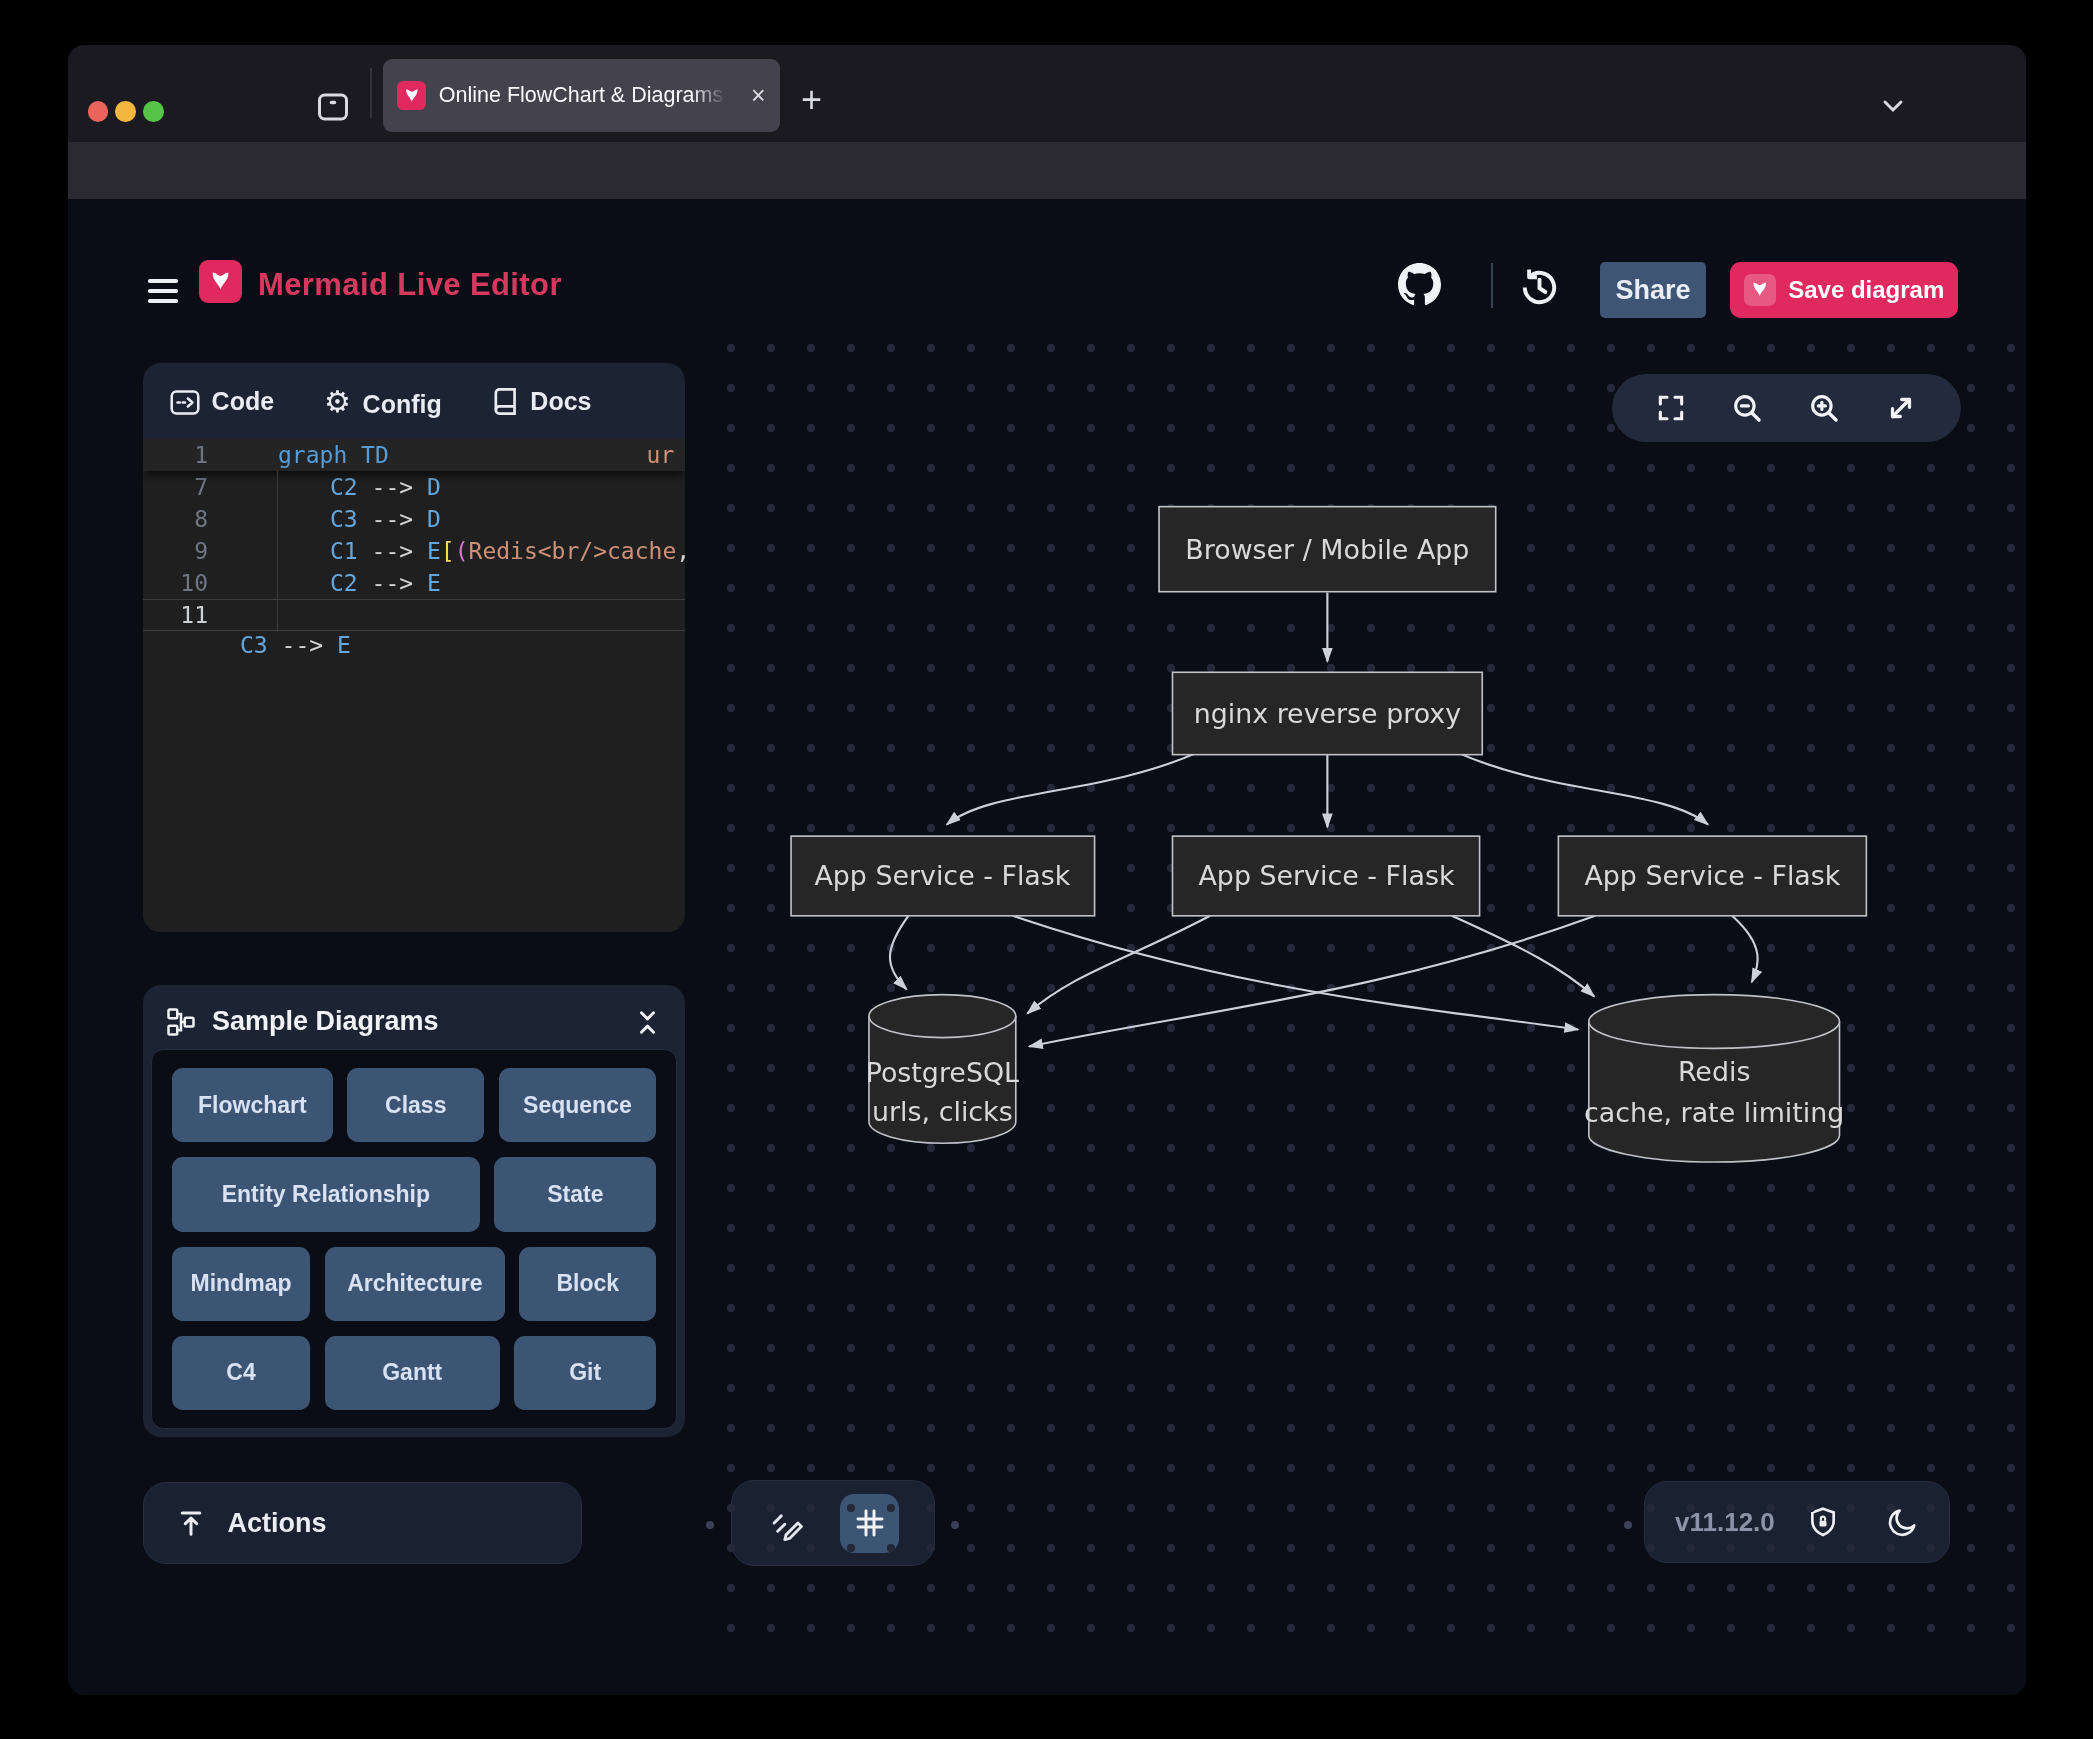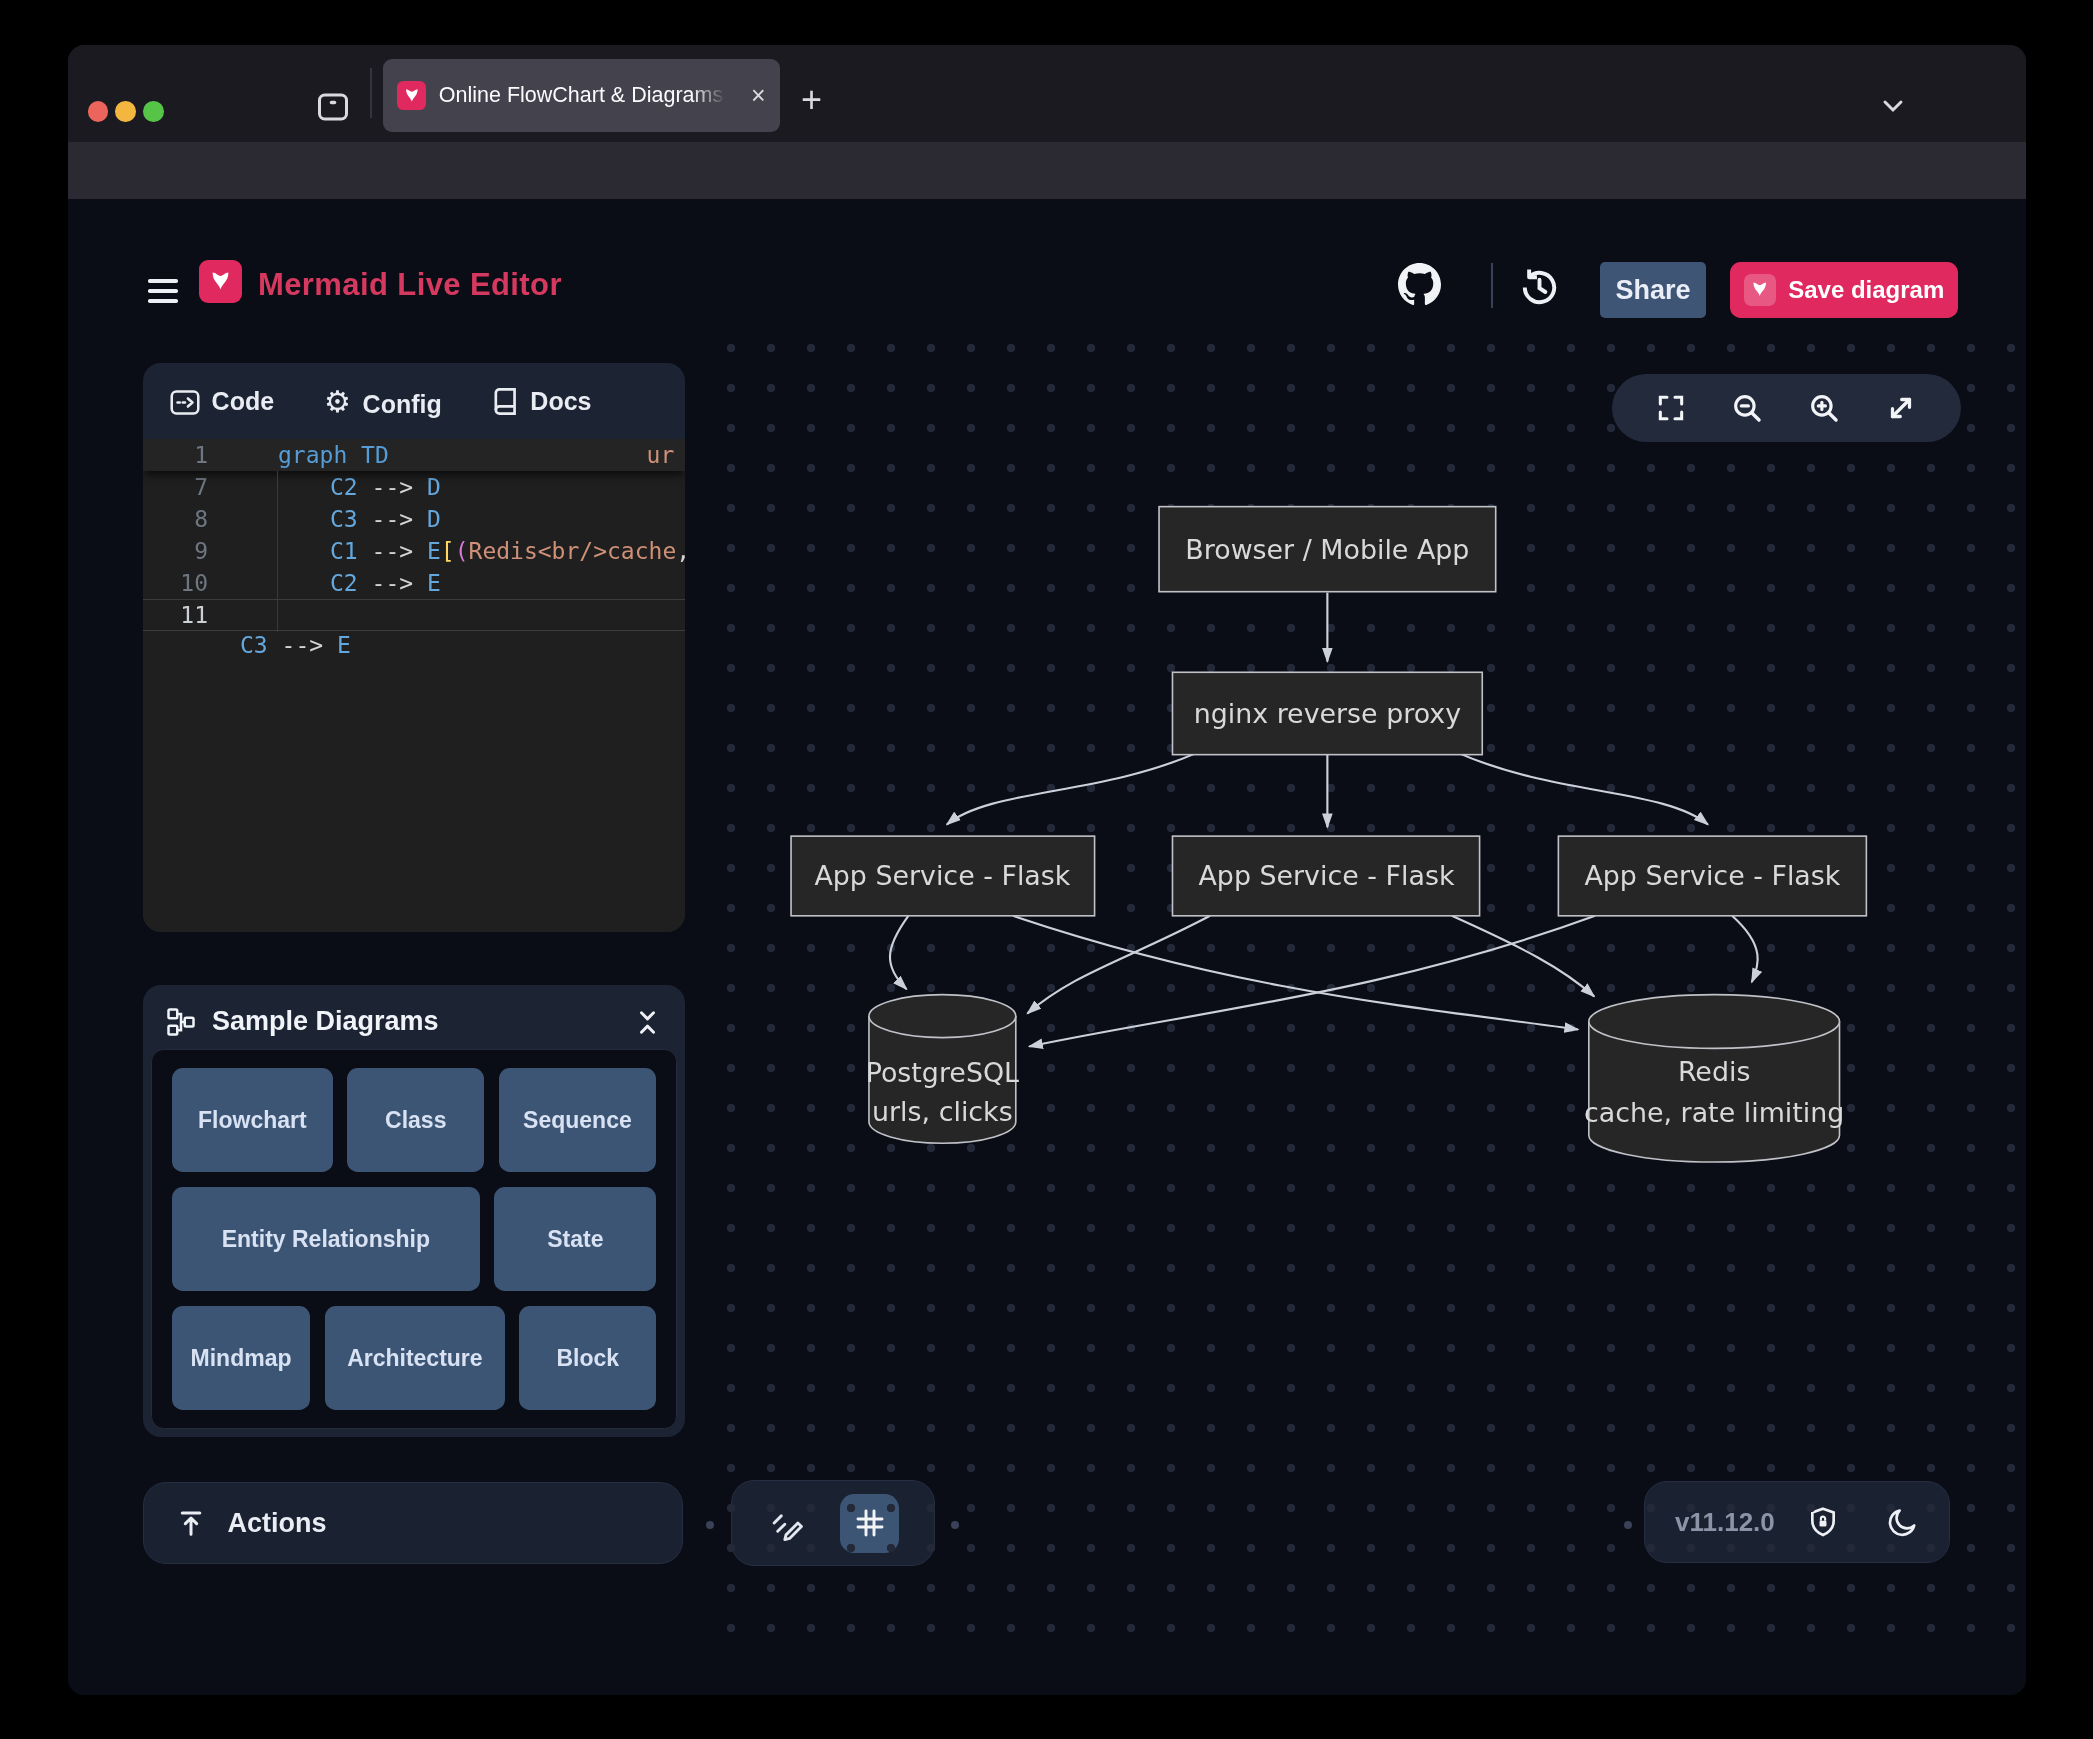--- a/index.html
+++ b/index.html
@@ -83,21 +83,21 @@
   .sample-head { position:absolute; left:0; top:0; width:100%; height:52px; display:flex; align-items:flex-end; padding:0 23px; gap:16px; }
   .sample-title { color:#f0f3f8; font-size:27px; font-weight:bold; flex:1; }
   .sample-body { position:absolute; left:8px; top:64px; width:526px; height:380px; background:#0a0c16;
                  border:0.9px solid #242b3e; border-radius:12.5px; padding:18px 19.7px; display:flex; flex-direction:column; gap:15px; }
   .sample-row { display:flex; gap:14.3px; flex:1; }
   .sample-btn { border:none; border-radius:10.7px; background:#3d5574; color:#d8e2f3; font-size:23px; font-weight:bold;
                 font-family:inherit; height:100%; }
 
   
   .pill { position:absolute; background:#1a2130; border:0.9px solid #272e44; border-radius:23px; }
-  .actionsbar { left:75px; top:1283px; width:540px; height:82px; display:flex; align-items:center; padding:0 32px; gap:21.5px; }
+  .actionsbar { left:75px; top:1283px; width:439px; height:82px; display:flex; align-items:center; padding:0 32px; gap:21.5px; }
   .actions-label { color:#eaedf3; font-size:27px; font-weight:bold; }
   .penpill { left:663px; top:1281px; width:204px; height:86px; display:flex; align-items:center; justify-content:space-evenly; }
   .gridbtn { width:59px; height:59px; background:#3d5574; border-radius:14.3px; display:flex; align-items:center; justify-content:center; }
   .versionpill { left:1576px; top:1282px; width:306px; height:82px; display:flex; align-items:center; padding:0 30px; gap:32px; }
   .version-text { color:#8b93a7; font-size:26px; font-weight:bold; }
   .hdot { position:absolute; width:8px; height:8px; border-radius:50%; background:#3b4257; }
 
   
   .canvas { position:absolute; left:627px; top:142px; width:1331px; height:1309px;
             background-image:radial-gradient(circle, #232939 4px, transparent 4.5px);
@@ -297,20 +297,25 @@
           </div>
           <div class="sample-row">
             <button class="sample-btn" style="flex: 885 1 0px;">Entity Relationship</button>
             <button class="sample-btn" style="flex: 465 1 0px;">State</button>
           </div>
           <div class="sample-row">
             <button class="sample-btn" style="flex: 400 1 0px;">Mindmap</button>
             <button class="sample-btn" style="flex: 520 1 0px;">Architecture</button>
             <button class="sample-btn" style="flex: 395 1 0px;">Block</button>
           </div>
+          <div class="sample-row">
+            <button class="sample-btn" style="flex: 400 1 0px;">C4</button>
+            <button class="sample-btn" style="flex: 505 1 0px;">Gantt</button>
+            <button class="sample-btn" style="flex: 410 1 0px;">Git</button>
+          </div>
         </div>
     </div>
 
     <div class="pill actionsbar">
       <svg width="30" height="30" viewBox="0 0 24 24">
         <path d="M5 4 H19" stroke="#eaedf3" stroke-width="2.4" stroke-linecap="round"></path>
         <path d="M12 21 V9 M7.5 12.5 L12 8 L16.5 12.5" fill="none" stroke="#eaedf3" stroke-width="2.4" stroke-linecap="round" stroke-linejoin="round"></path>
       </svg>
       <span class="actions-label">Actions</span>
     </div>

